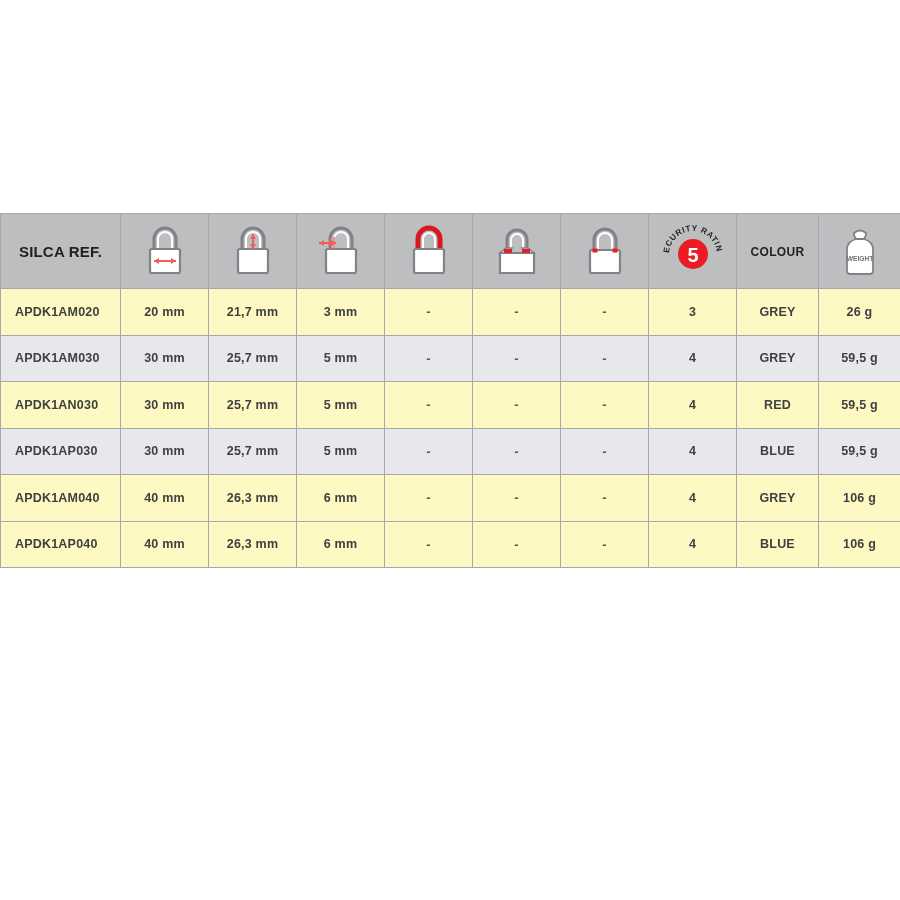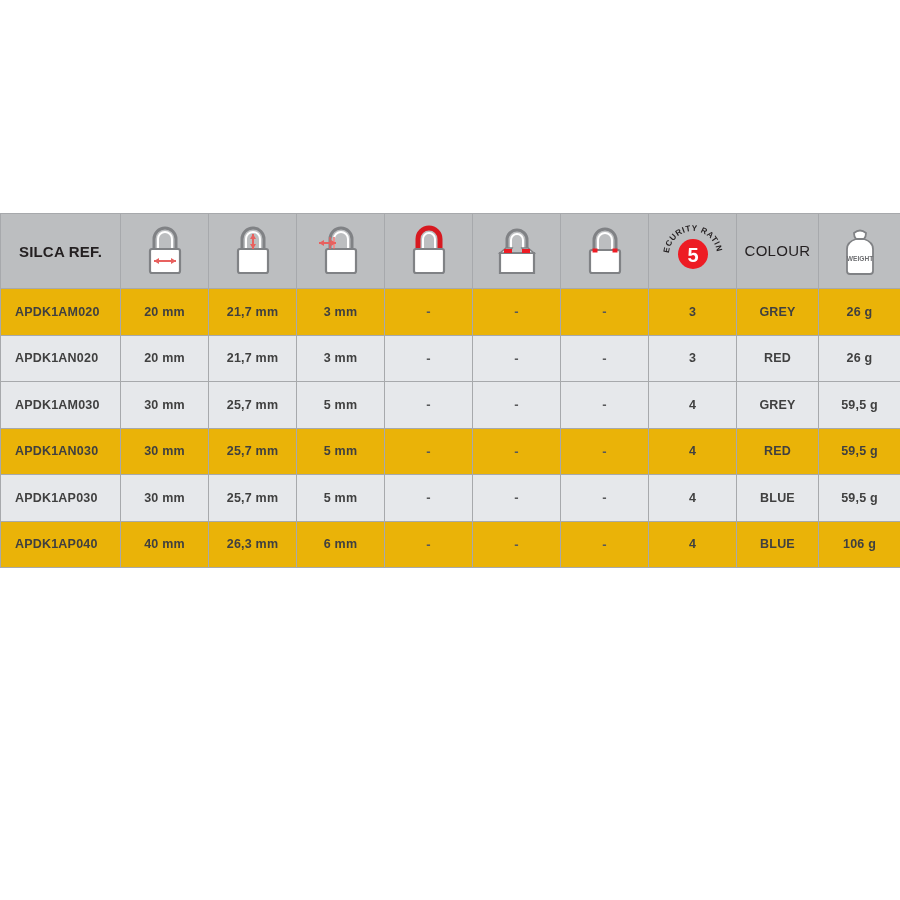--- a/index.html
+++ b/index.html
@@ -65,21 +65,21 @@
     font-weight: bold;
     color: #404040;
     letter-spacing: 0.2px;
   }
   tbody td.ref-cell {
     text-align: left;
     padding-left: 14px;
     font-size: 12.5px;
   }
   tbody tr.odd-row td {
-    background: #eab308;
+    background: #fef9c3;
   }
   tbody tr.even-row td {
     background: #e6e8eb;
   }
   tbody td.dash {
     font-size: 13px;
     color: #58595b;
   }
 
   
@@ -218,21 +218,21 @@
                   <text x="33" y="41" text-anchor="middle" font-family="Liberation Sans, sans-serif" font-size="20" font-weight="bold" fill="#ffffff">5</text>
                   <text font-family="Liberation Sans, sans-serif" font-size="8.2" font-weight="bold" fill="#231f20" letter-spacing="0.6">
                     <textPath href="#arcpath" startOffset="50%" text-anchor="middle">SECURITY RATING</textPath>
                   </text>
                 </svg>
               </span>
             </div>
           </th>
 
           <th>
-            <span style="font-size:15px;font-weight:normal;letter-spacing:0.3px;">COLOUR</span>
+            <span style="font-size:12px;font-weight:bold;letter-spacing:0.3px;">COLOUR</span>
           </th>
 
           <th>
             <div class="icon-cell-inner">
               <span>
                 <svg class="icon-svg" width="48" height="60" viewBox="0 0 48 60">
                   <path d="M18 12 q6 -5 12 0 q0 4 -2 6 h-8 q-2 -2 -2 -6 z" fill="#ffffff" stroke="#808285" stroke-width="1.8"></path>
                   <path d="M20 18 q-9 3 -9 10 v22 q0 3 3 3 h20 q3 0 3 -3 v-22 q0 -7 -9 -10 z" fill="#ffffff" stroke="#808285" stroke-width="1.8"></path>
                   <text x="24" y="40" text-anchor="middle" font-family="Liberation Sans, sans-serif" font-size="6.6" font-weight="bold" fill="#6d6e71">WEIGHT</text>
                 </svg>
@@ -250,32 +250,20 @@
             <td>21,7 mm</td>
             <td>3 mm</td>
             <td class="dash">-</td>
             <td class="dash">-</td>
             <td class="dash">-</td>
             <td>3</td>
             <td>GREY</td>
             <td>26 g</td>
           </tr>
           <tr class="even-row">
-            <td class="ref-cell">APDK1AN020</td>
-            <td>20 mm</td>
-            <td>21,7 mm</td>
-            <td>3 mm</td>
-            <td class="dash">-</td>
-            <td class="dash">-</td>
-            <td class="dash">-</td>
-            <td>3</td>
-            <td>RED</td>
-            <td>26 g</td>
-          </tr>
-          <tr class="even-row">
             <td class="ref-cell">APDK1AM030</td>
             <td>30 mm</td>
             <td>25,7 mm</td>
             <td>5 mm</td>
             <td class="dash">-</td>
             <td class="dash">-</td>
             <td class="dash">-</td>
             <td>4</td>
             <td>GREY</td>
             <td>59,5 g</td>
@@ -298,20 +286,32 @@
             <td>25,7 mm</td>
             <td>5 mm</td>
             <td class="dash">-</td>
             <td class="dash">-</td>
             <td class="dash">-</td>
             <td>4</td>
             <td>BLUE</td>
             <td>59,5 g</td>
           </tr>
           <tr class="odd-row">
+            <td class="ref-cell">APDK1AM040</td>
+            <td>40 mm</td>
+            <td>26,3 mm</td>
+            <td>6 mm</td>
+            <td class="dash">-</td>
+            <td class="dash">-</td>
+            <td class="dash">-</td>
+            <td>4</td>
+            <td>GREY</td>
+            <td>106 g</td>
+          </tr>
+          <tr class="odd-row">
             <td class="ref-cell">APDK1AP040</td>
             <td>40 mm</td>
             <td>26,3 mm</td>
             <td>6 mm</td>
             <td class="dash">-</td>
             <td class="dash">-</td>
             <td class="dash">-</td>
             <td>4</td>
             <td>BLUE</td>
             <td>106 g</td>

